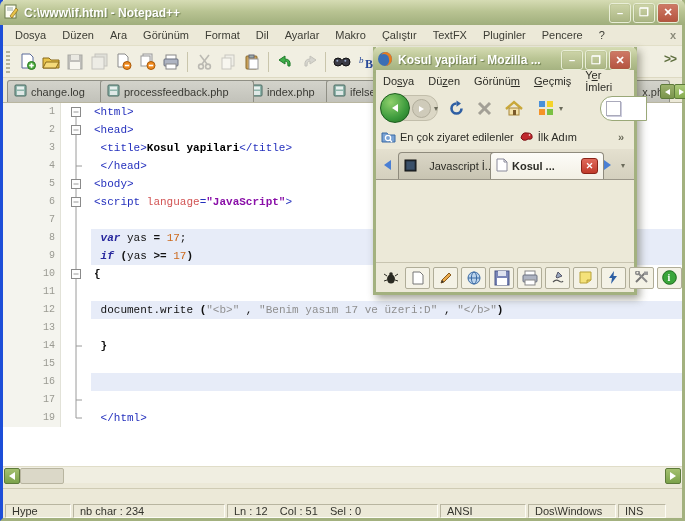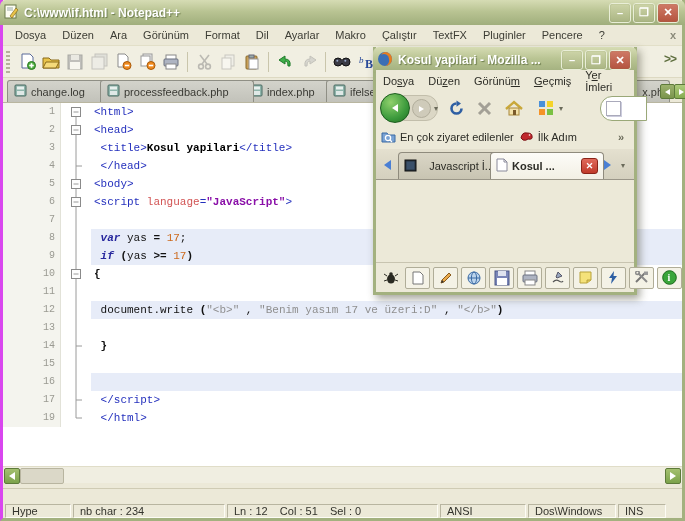--- a/index.html
+++ b/index.html
@@ -1,20 +1,20 @@
 <!DOCTYPE html>
 <html><head>
 <meta charset="utf-8">
 <style>
   html,body{margin:0;padding:0;background:#555;}
   #stage{position:relative;width:685px;height:521px;overflow:hidden;
          font-family:"Liberation Sans",sans-serif;font-size:11px;color:#222;
          background:#ece9d8;}
   
-  .npp{position:absolute;inset:0;border-left:3px solid #d946ef;border-right:3px solid #a3b17f;border-bottom:3px solid #a3b17f;}
+  .npp{position:absolute;inset:0;border-left:3px solid #1d4ed8;border-right:3px solid #a3b17f;border-bottom:3px solid #a3b17f;}
   .titlebar{position:absolute;left:-3px;right:-3px;top:0;height:25px;
     background:linear-gradient(180deg,#d6dcb4 0%,#b9c493 45%,#a0ae7c 100%);
     border-radius:6px 6px 0 0;display:flex;align-items:center;padding:0 4px;}
   .titlebar .ttl{color:#fff;font-weight:bold;font-size:12px;text-shadow:1px 1px 1px #6a7a4a;
     margin-left:5px;white-space:nowrap;overflow:hidden;flex:1;}
   .winbtns{display:flex;gap:2px;margin-right:2px;}
   .wbtn{width:20px;height:18px;border-radius:3px;border:1px solid #e9eed7;
     display:flex;align-items:center;justify-content:center;color:#fff;font-weight:bold;
     font-size:11px;background:linear-gradient(180deg,#cdd4a8,#aab583);box-shadow:inset 0 0 1px #7c8a58;}
   .wbtn.close{background:linear-gradient(180deg,#cf7a67,#b4543f);}
@@ -455,21 +455,20 @@
           <span class="codecell"></span>
         </div>
         <div class="eline">
           <span class="lnum">17</span>
           <span class="fold">
             <svg width="16" height="18">
               <line x1="8" y1="0" x2="8" y2="18" stroke="#9a9a9a" stroke-width="1"></line>
               <line x1="8" y1="9" x2="14" y2="9" stroke="#9a9a9a" stroke-width="1"></line>
             </svg>
           </span>
-          <span class="codecell"><span class="tk-pl"> </span><span class="tk-tag">&lt;/script&gt;</span></span>
         </div>
         <div class="eline">
           <span class="lnum">19</span>
           <span class="fold">
             <svg width="16" height="18">
               <line x1="8" y1="0" x2="8" y2="9" stroke="#9a9a9a" stroke-width="1"></line>
               <line x1="8" y1="9" x2="14" y2="9" stroke="#9a9a9a" stroke-width="1"></line>
             </svg>
           </span>
           <span class="codecell"><span class="tk-pl"> </span><span class="tk-tag">&lt;/html&gt;</span></span>

